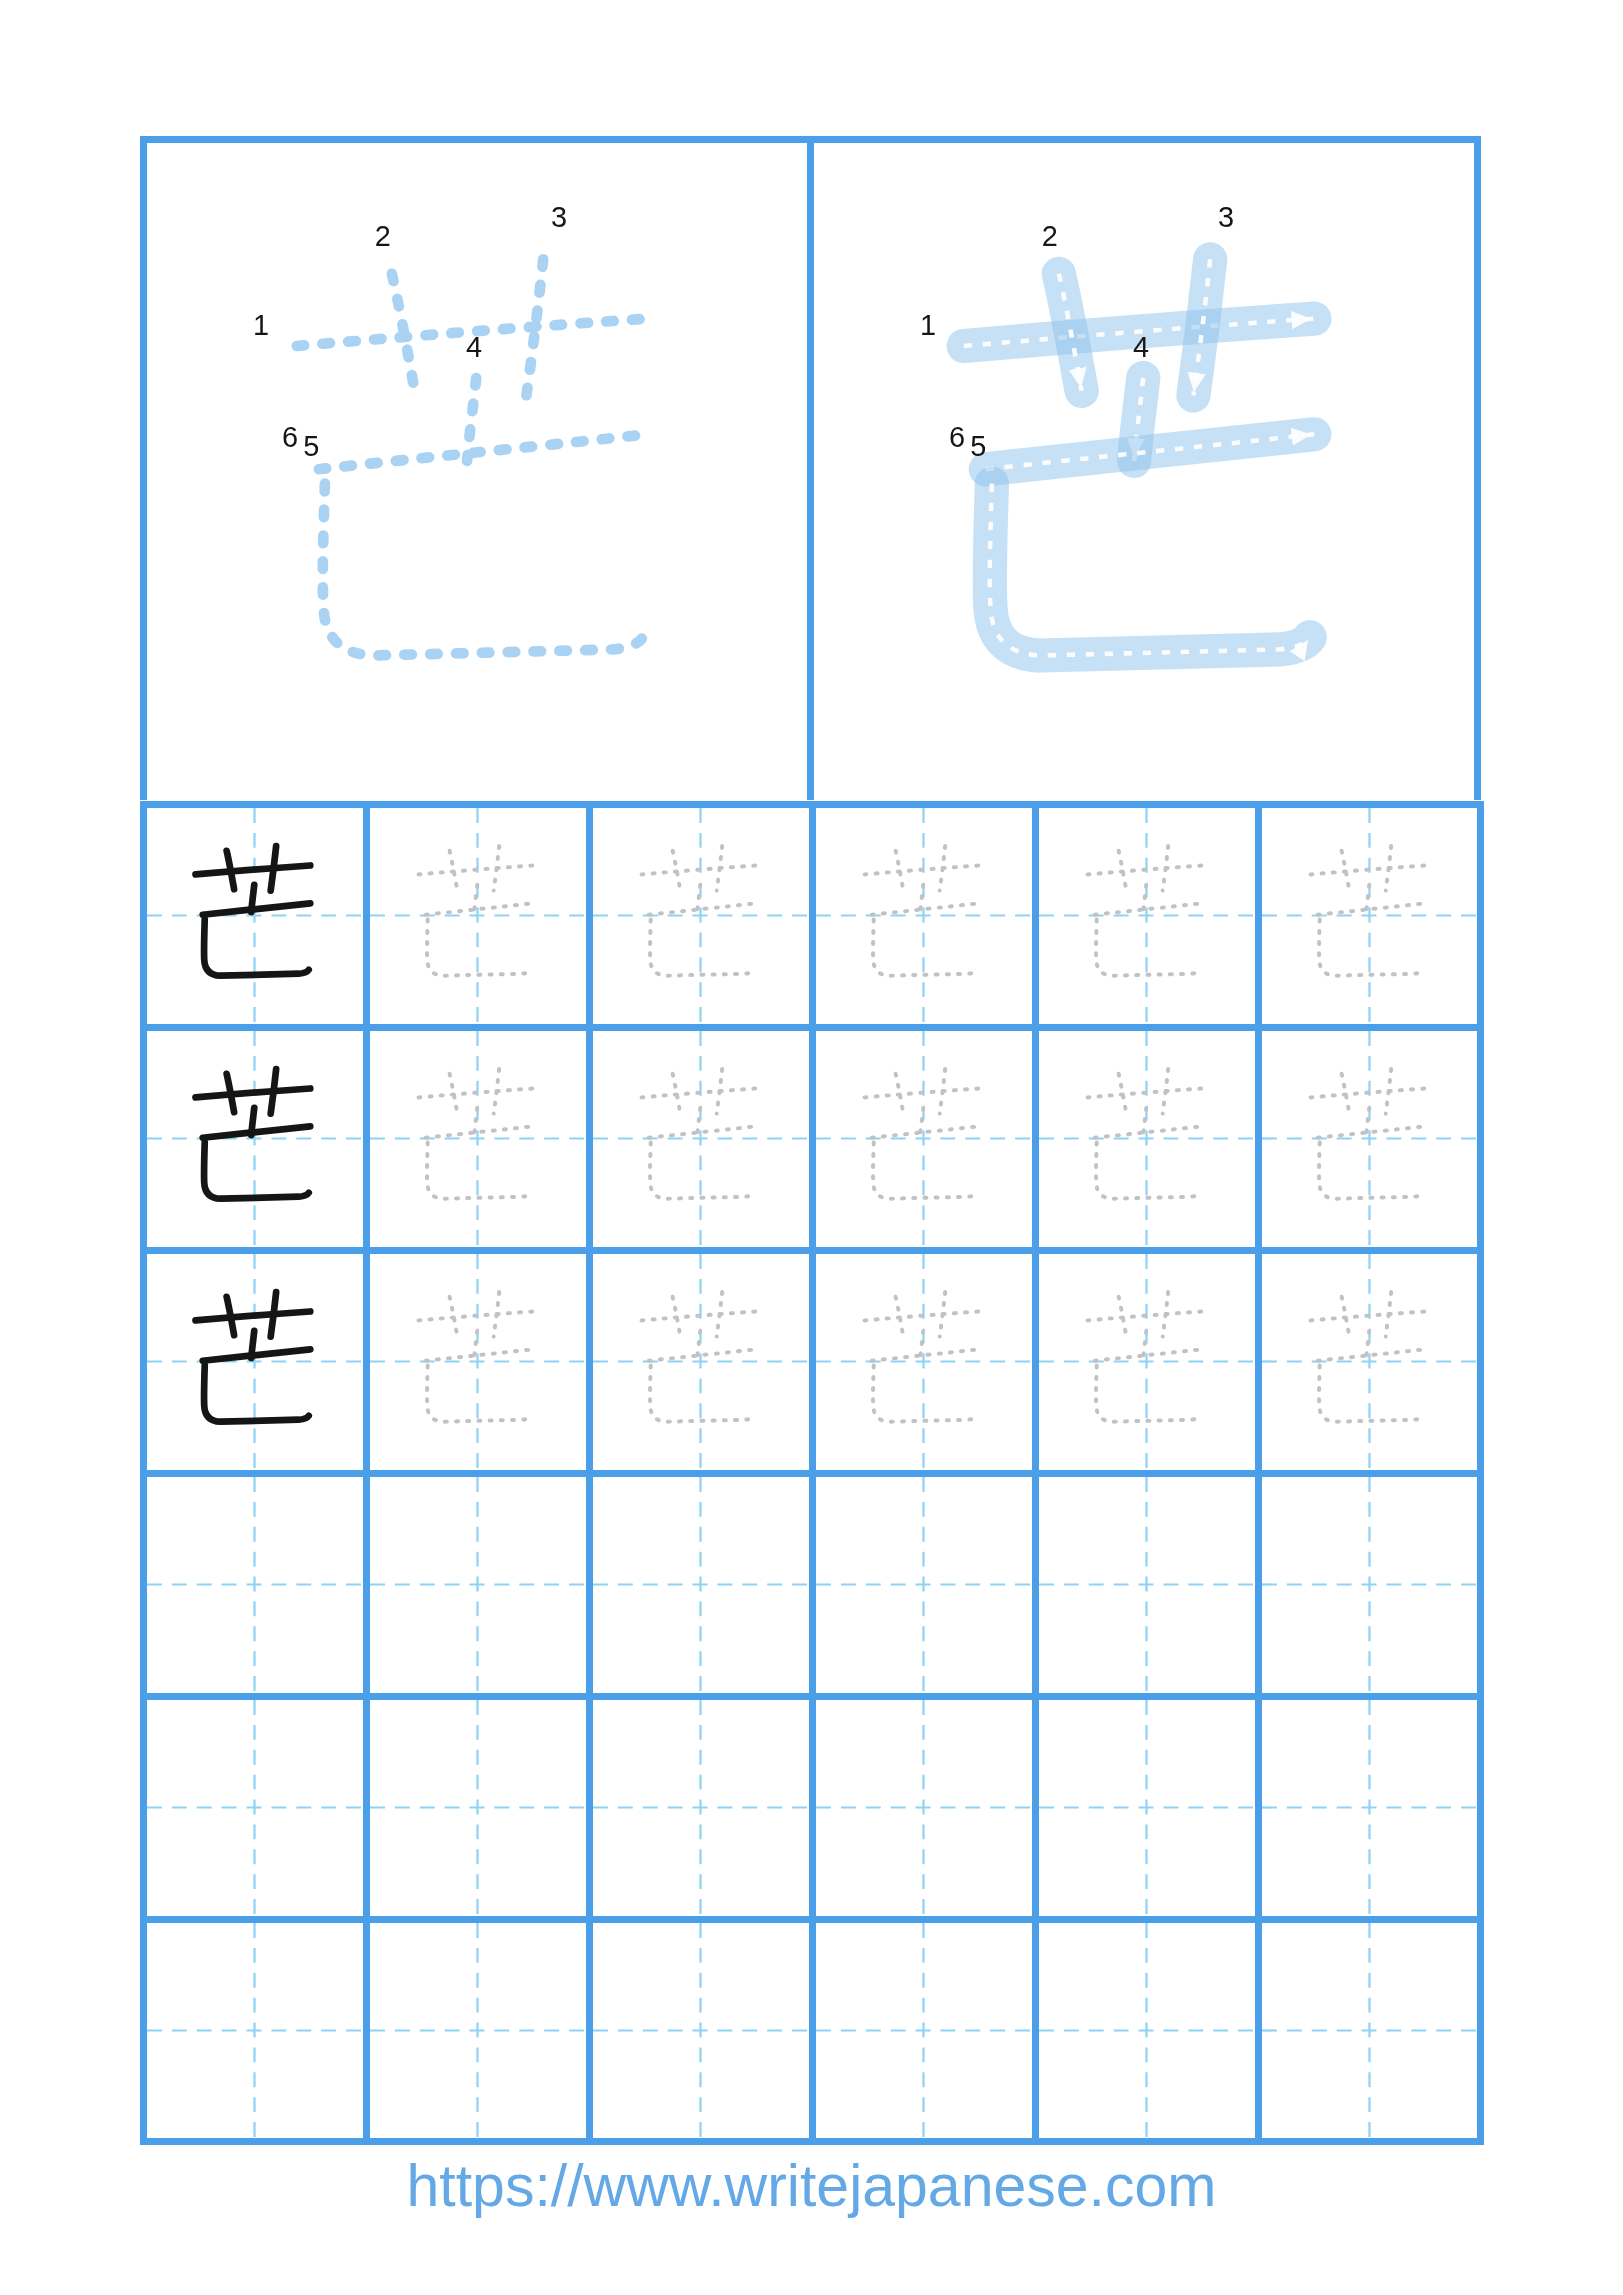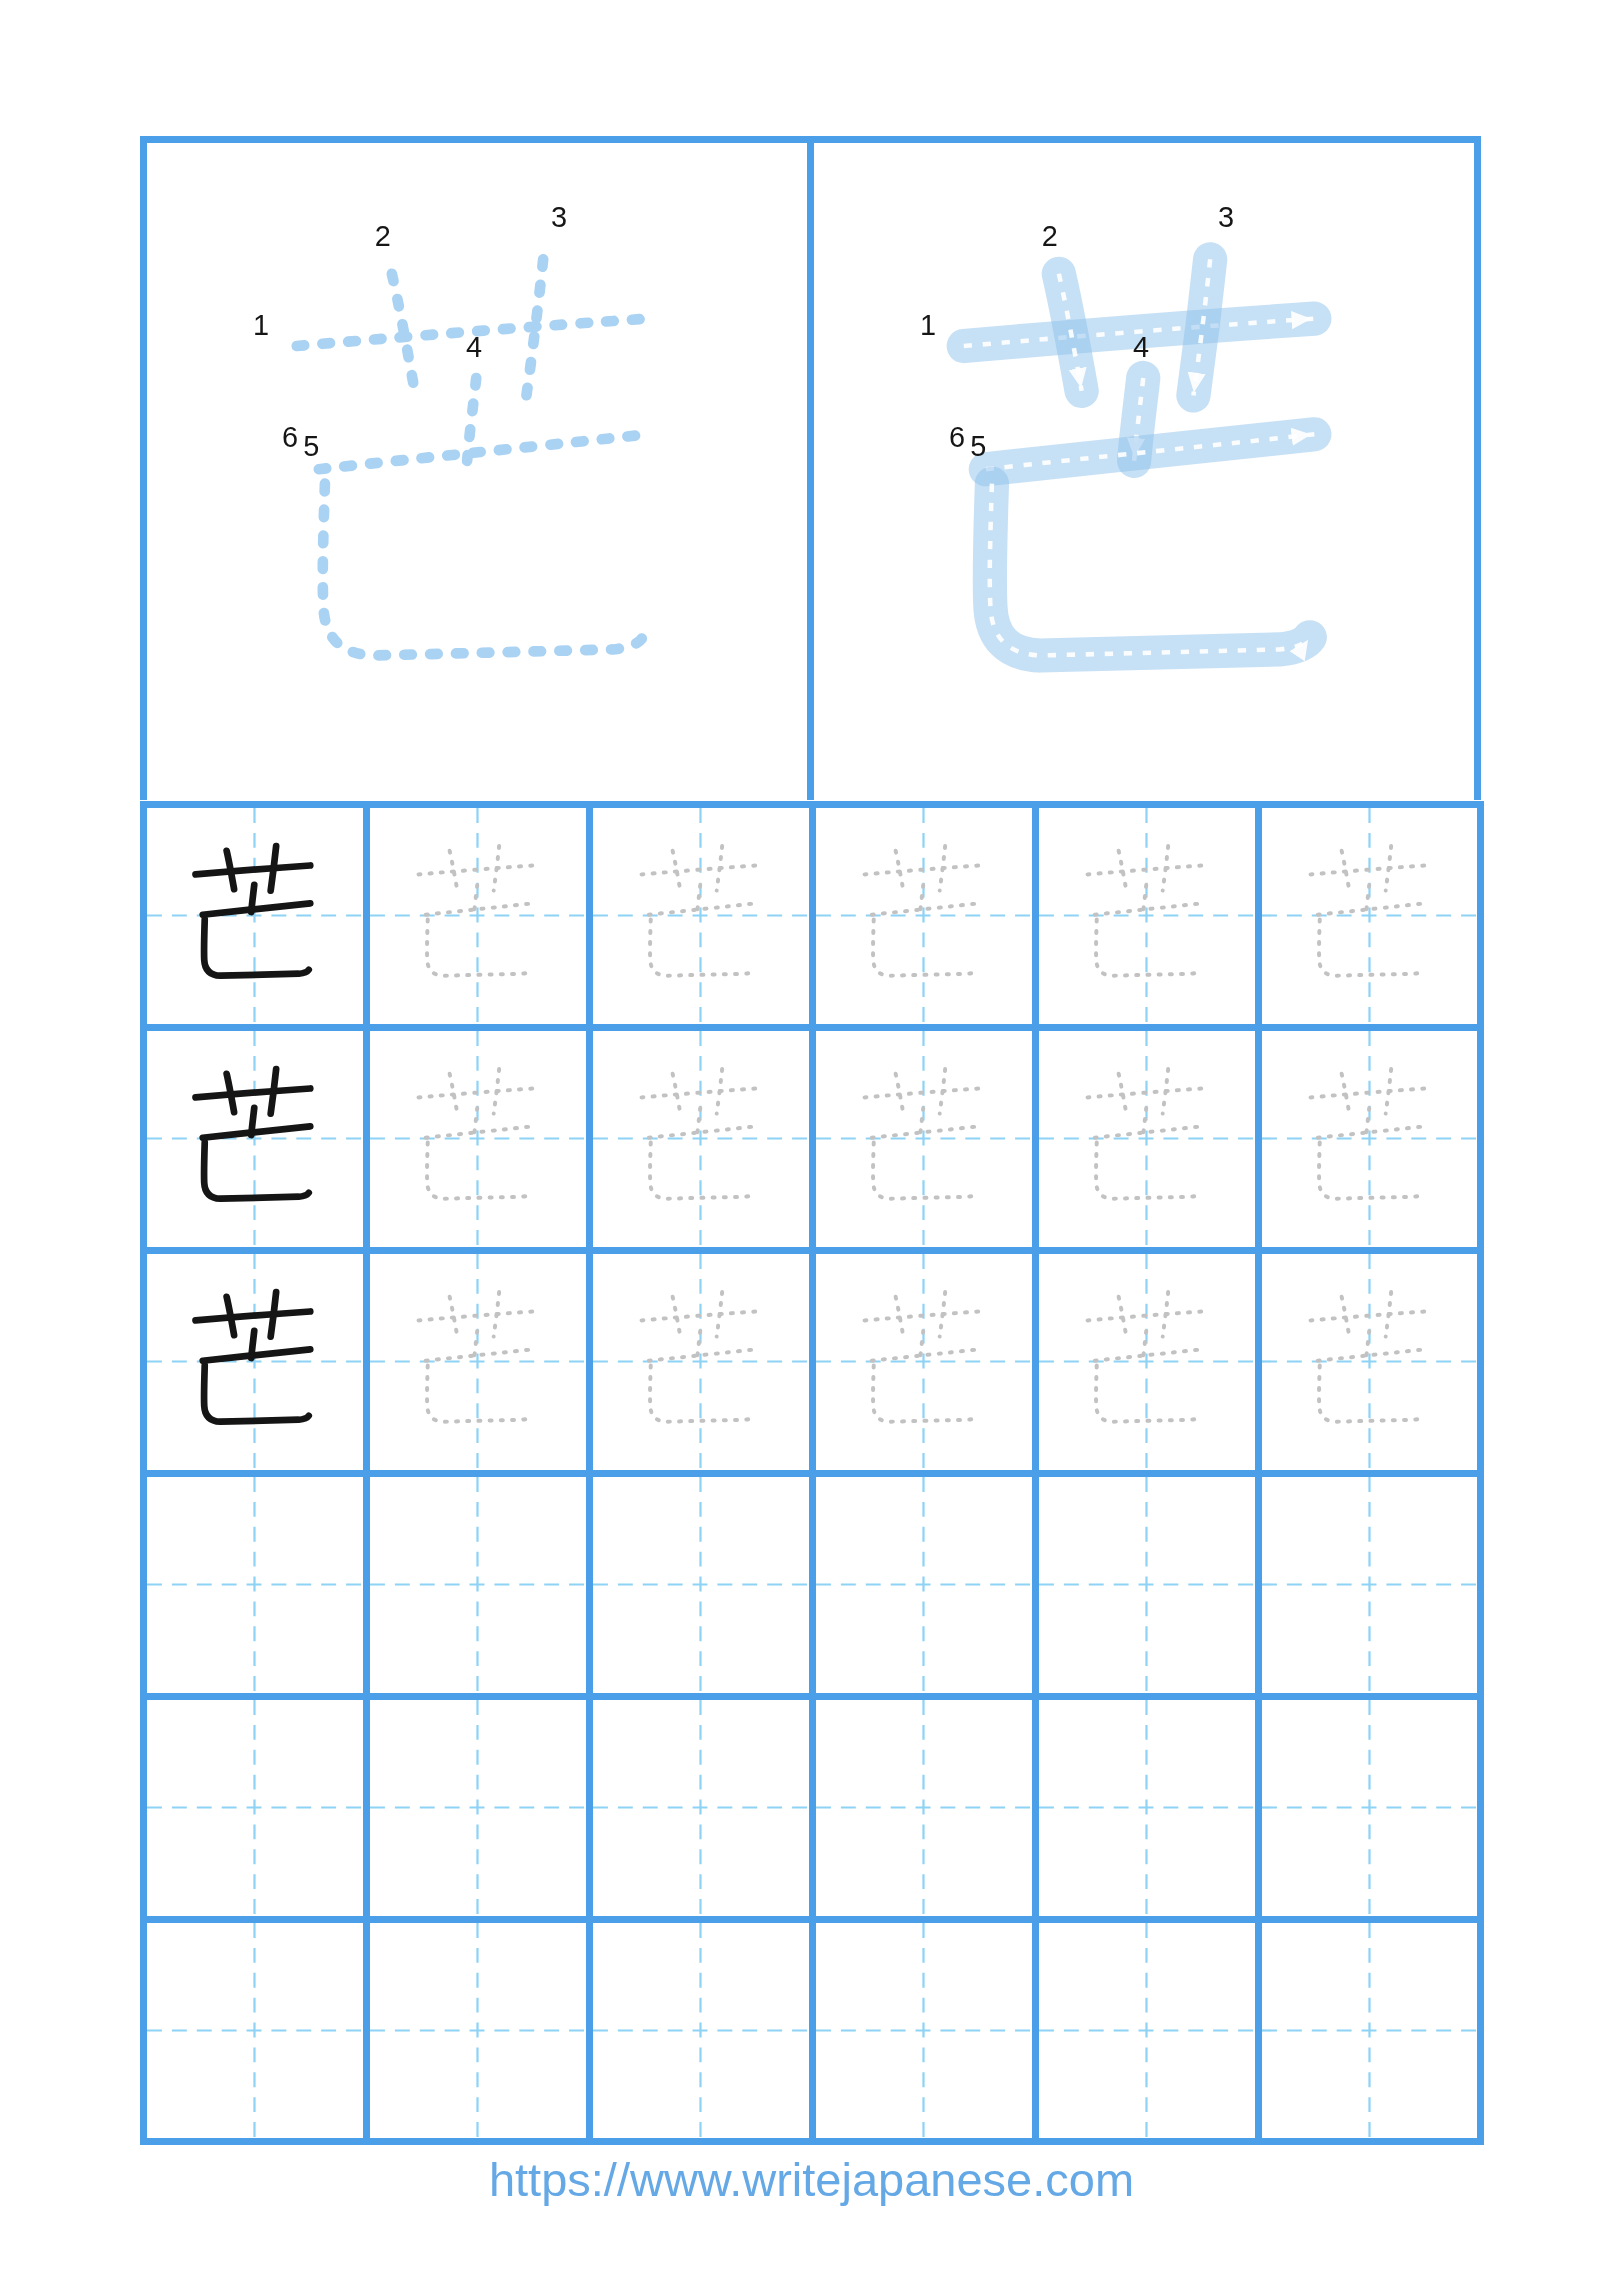--- a/index.html
+++ b/index.html
@@ -35,21 +35,21 @@
   .st-center{stroke:#ffffff;stroke-opacity:.9;stroke-width:6;fill:none;
              stroke-dasharray:11 14;}
   .st-solid{stroke:var(--ink_black);stroke-width:27;fill:none;
             stroke-linecap:round;stroke-linejoin:round;}
   .st-gray{stroke:var(--trace_gray);stroke-width:16;fill:none;
            stroke-linecap:round;stroke-linejoin:round;stroke-dasharray:8 37;}
   .stroke-num{font-family:"Liberation Sans",sans-serif;font-size:38px;fill:#161616;}
 
   
   .footer{position:absolute;left:0;top:2152px;width:1623px;text-align:center;
-          font-size:47px;color:var(--url_blue);letter-spacing:0px;}
+          font-size:59px;color:var(--url_blue);letter-spacing:0px;}
 </style>
 </head>
 <body>
 
 <div class="page">
 
   <div class="boxes">
     <div class="sbox" id="box-dashed">
         <svg viewBox="0 0 864 864">
      <g>

